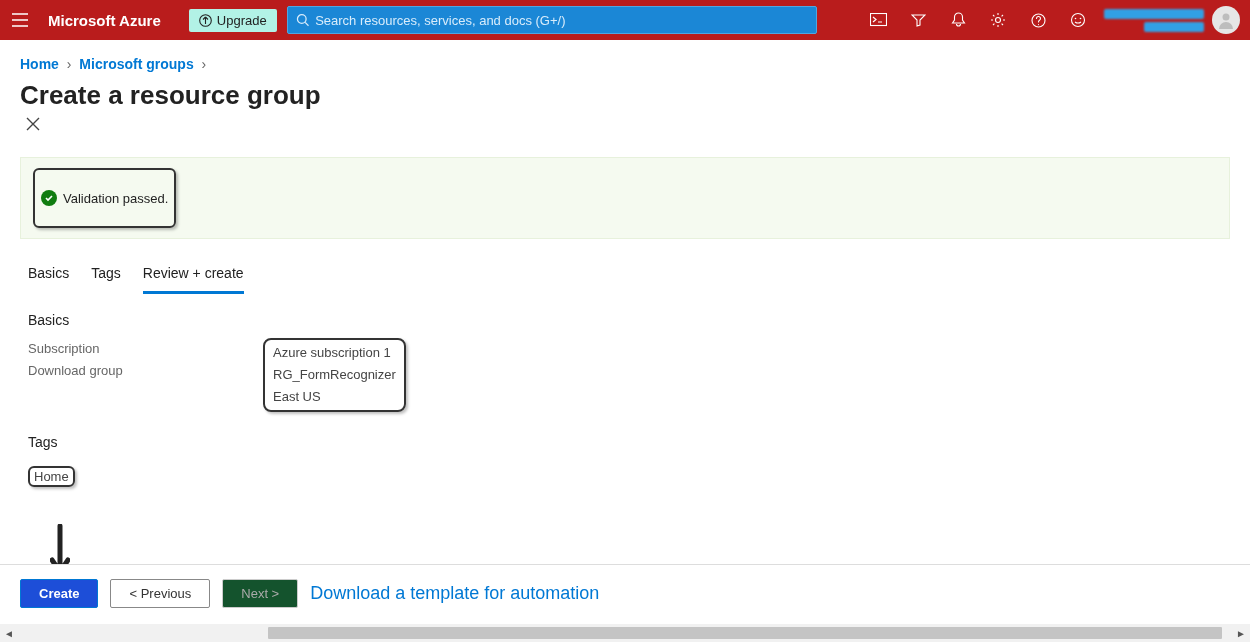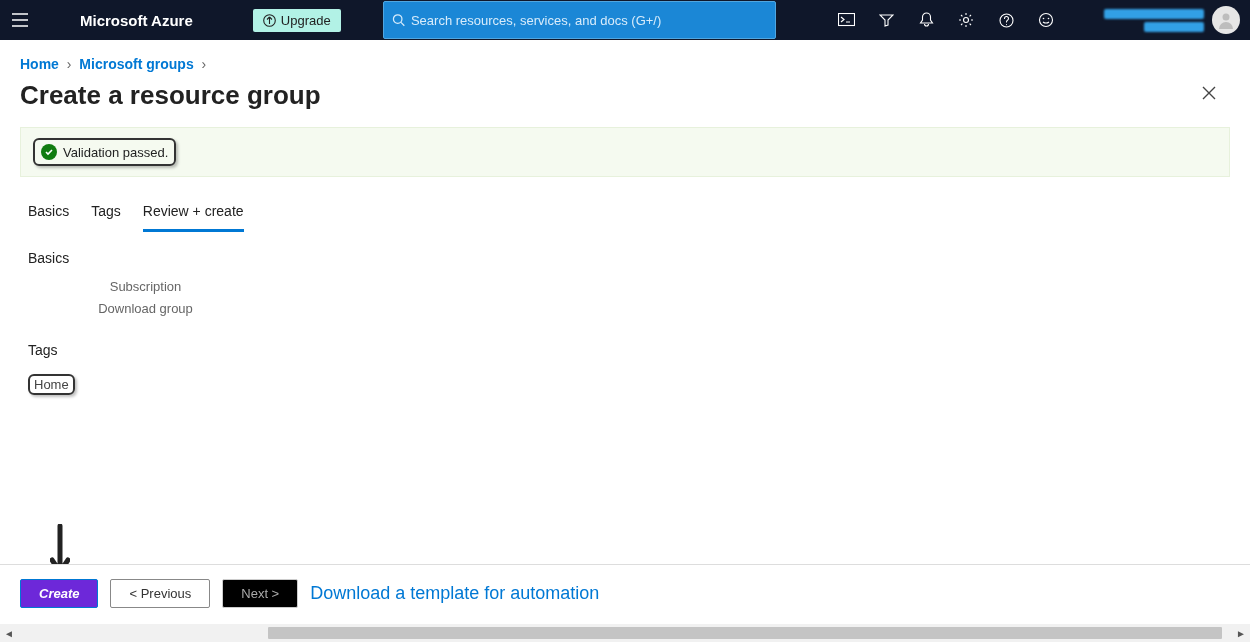--- a/index.html
+++ b/index.html
@@ -6,27 +6,26 @@
     body {
       font-family: "Segoe UI", Arial, sans-serif;
       background: #ffffff;
       width: 1250px;
       height: 642px;
       overflow: hidden;
       position: relative;
     }
     
     .azure-header {
-      background: #0f172a;
+      background: #b91c1c;
       height: 40px;
       display: flex;
       align-items: center;
       padding: 0 10px;
       color: #fff;
-      gap: 32px;
     }
     .hamburger-icon {
       width: 20px;
       height: 20px;
       cursor: pointer;
       margin-right: 18px;
       display:flex; align-items:center; justify-content:center;
     }
     .brand { font-weight: 600; font-size: 15px; margin-right: 28px; white-space: nowrap; }
     .upgrade-btn {
@@ -41,21 +40,21 @@
       align-items: center;
       gap: 5px;
       margin-right: 10px;
     }
     .search-box {
       flex: 1;
       max-width: 530px;
       background: #1b87d6;
       border: 1px solid #50a6e0;
       border-radius: 2px;
-      height: 38px;
+      height: 28px;
       display: flex;
       align-items: center;
       padding: 0 8px;
       margin-right: auto;
     }
     .search-box input {
       background: transparent;
       border: none;
       outline: none;
       color: #fff;
@@ -68,33 +67,33 @@
     .hdr-icon { width: 36px; height: 40px; display: flex; align-items: center; justify-content: center; cursor: pointer; }
     .account-block { display: flex; align-items: center; gap: 8px; margin-left: 8px; }
     .account-text { text-align: right; color: #b8dcf5; }
     .account-blur { background: #32a0e5; height: 10px; width: 100px; border-radius: 2px; margin-bottom: 3px; filter: blur(1px); }
     .account-blur.sm { width: 60px; margin-left:40px; margin-bottom:0; }
     .avatar { width: 28px; height: 28px; border-radius: 50%; background: #e6e6e6; display:flex; align-items:center; justify-content:center; }
     
     .breadcrumb { padding: 16px 20px 4px; font-size: 14px; }
     .breadcrumb a { color: #0078d4; text-decoration: none; cursor:pointer;font-weight:bold; }
     .breadcrumb .sep { color: #666; margin: 0 4px; }
-    .page-header { padding: 4px 20px 16px; display: flex; justify-content: space-between; align-items:flex-start; }
+    .page-header { padding: 4px 20px 16px; display: flex; justify-content: space-between; align-items:flex-start;flex-direction:column; }
     .page-title { font-size: 26px; font-weight: 600; color: #222; }
     .close-btn { cursor: pointer; padding: 6px; margin-right:8px; }
     
     .validation-banner {
       margin: 0 20px 8px;
       background: #f5faf0;
       border: 1px solid #e7f1dc;
       padding: 10px 12px;
       display: flex;
       align-items: center;
     }
-    .val-inner { display: inline-flex; align-items: center; gap: 6px; border: 2px solid #333; border-radius: 6px; padding: 4px 6px; box-shadow: 2px 2px 3px rgba(0,0,0,0.25); }
+    .val-inner { display: inline-flex; align-items: center; gap: 6px; border: 2px solid #333; border-radius: 6px; padding: 20px 6px; box-shadow: 2px 2px 3px rgba(0,0,0,0.25); }
     .val-check { width:16px; height:16px; background:#107c10; border-radius:50%; display:flex; align-items:center; justify-content:center; }
     .val-text { font-size: 13px; color: #222; }
     
     .tabs { padding: 12px 28px 0; border-bottom: none; display:flex; gap: 22px; }
     .tab { font-size: 14px; padding: 6px 0 10px; cursor: pointer; color: #222; }
     .tab.active { border-bottom: 3px solid #0078d4; font-weight: 400; }
     
     .section { padding: 18px 28px 4px; }
     .section-title { font-size: 14px; color: #222; margin-bottom: 10px; }
     .kv-row { display: flex; font-size: 13px; color: #555; line-height: 22px; }
@@ -115,23 +114,23 @@
       position: absolute;
       left: 0; right:0; bottom: 20px;
       border-top: 1px solid #ddd;
       padding: 14px 20px;
       display: flex;
       align-items: center;
       gap: 12px;
       background:#fff;
     }
     .btn { font-size: 13px; padding: 6px 18px; cursor: pointer; border-radius: 2px; }
-    .btn-primary { background: #6d28d9; color:#fff; border:1px solid #0078d4; font-weight:600;font-style:italic; }
+    .btn-primary { background: #1d4ed8; color:#fff; border:1px solid #0078d4; font-weight:600; }
     .btn-secondary { background: #fff; color:#333; border:1px solid #888;text-align:right; }
-    .btn-disabled { background: #000000; color:#aaa; border:1px solid #ccc; cursor: default; }
+    .btn-disabled { background: #14532d; color:#aaa; border:1px solid #ccc; cursor: default; }
     .link { color:#0078d4; font-size: 18px; margin-left: 0; cursor:pointer; text-decoration:none; }
     
     .hscroll {
       position: absolute;
       left:0; right:0; bottom:0;
       height: 18px;
       background: #f1f1f1;
       display:flex;
       align-items:center;
     }
@@ -244,26 +243,37 @@
 
 <div class="tabs">
   <div class="tab">Basics</div>
   <div class="tab">Tags</div>
   <div class="tab active">Review + create</div>
 </div>
 
 <div class="section">
   <div class="section-title">Basics</div>
   <div style="display:flex;">
-    <div style="width:235px;text-align:center;">
+    <div style="width:235px;">
       <div class="kv-row">
           <span class="kv-label">Subscription</span>
         </div>
       <div class="kv-row">
           <span class="kv-label">Download group</span>
+        </div>
+    </div>
+    <div class="values-box">
+      <div class="kv-row">
+          <span class="kv-value">Azure subscription 1</span>
+        </div>
+      <div class="kv-row">
+          <span class="kv-value">RG_FormRecognizer</span>
+        </div>
+      <div class="kv-row">
+          <span class="kv-value">East US</span>
         </div>
     </div>
   </div>
 </div>
 
 <div class="section">
   <div class="section-title">Tags</div>
   <span class="tags-none">Home</span>
 </div>
 

